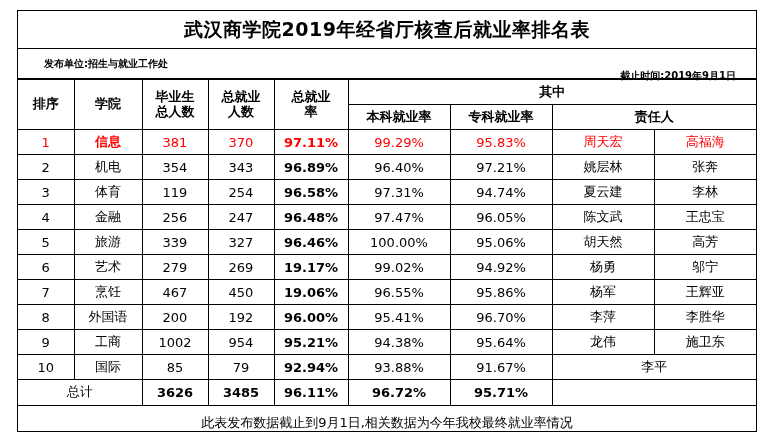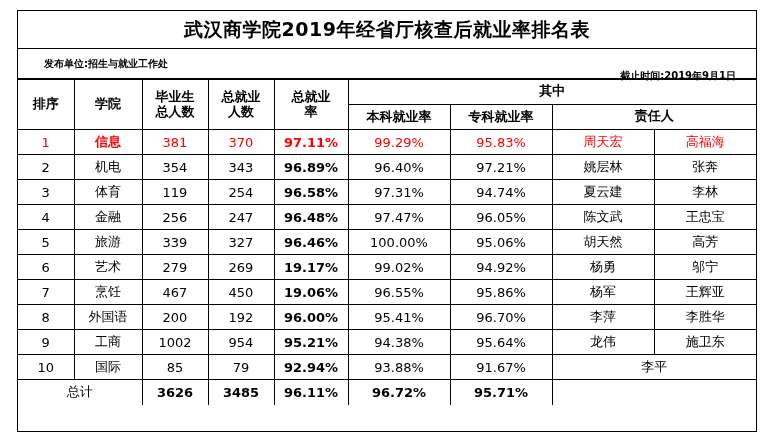--- a/index.html
+++ b/index.html
@@ -94,21 +94,21 @@
     align-items: center;
     justify-content: center;
     font-size: 13px;
     border-top: 1px solid #000;
     box-sizing: border-box;
   }
   .tbl-wrap {
     padding: 0;
   }
   .grid tr td:first-child, .grid tr th:first-child { border-left: none; }
-  .grid tr td:last-child, .grid tr th:last-child { border-right: none; font-family: Liberation Mono, monospace; }
+  .grid tr td:last-child, .grid tr th:last-child { border-right: none; }
   .grid tr:last-child td { border-bottom: none; }
 </style>
 </head>
 <body>
 
 <div class="page">
   <div class="outer-frame">
 
     <div class="title-row">
       <div class="title-text">武汉商学院2019年经省厅核查后就业率排名表</div>
@@ -284,15 +284,18 @@
             <td class="cell-bold">96.11%</td>
             <td class="cell-bold">96.72%</td>
             <td class="cell-bold">95.71%</td>
             <td colspan="2"></td>
           </tr>
 
         </tbody>
       </table>
     </div>
 
+    <div class="footer-note">
+      <span>此表发布数据截止到9月1日,相关数据为今年我校最终就业率情况</span>
+    </div>
 
   </div>
 </div>
 
 </body></html>

